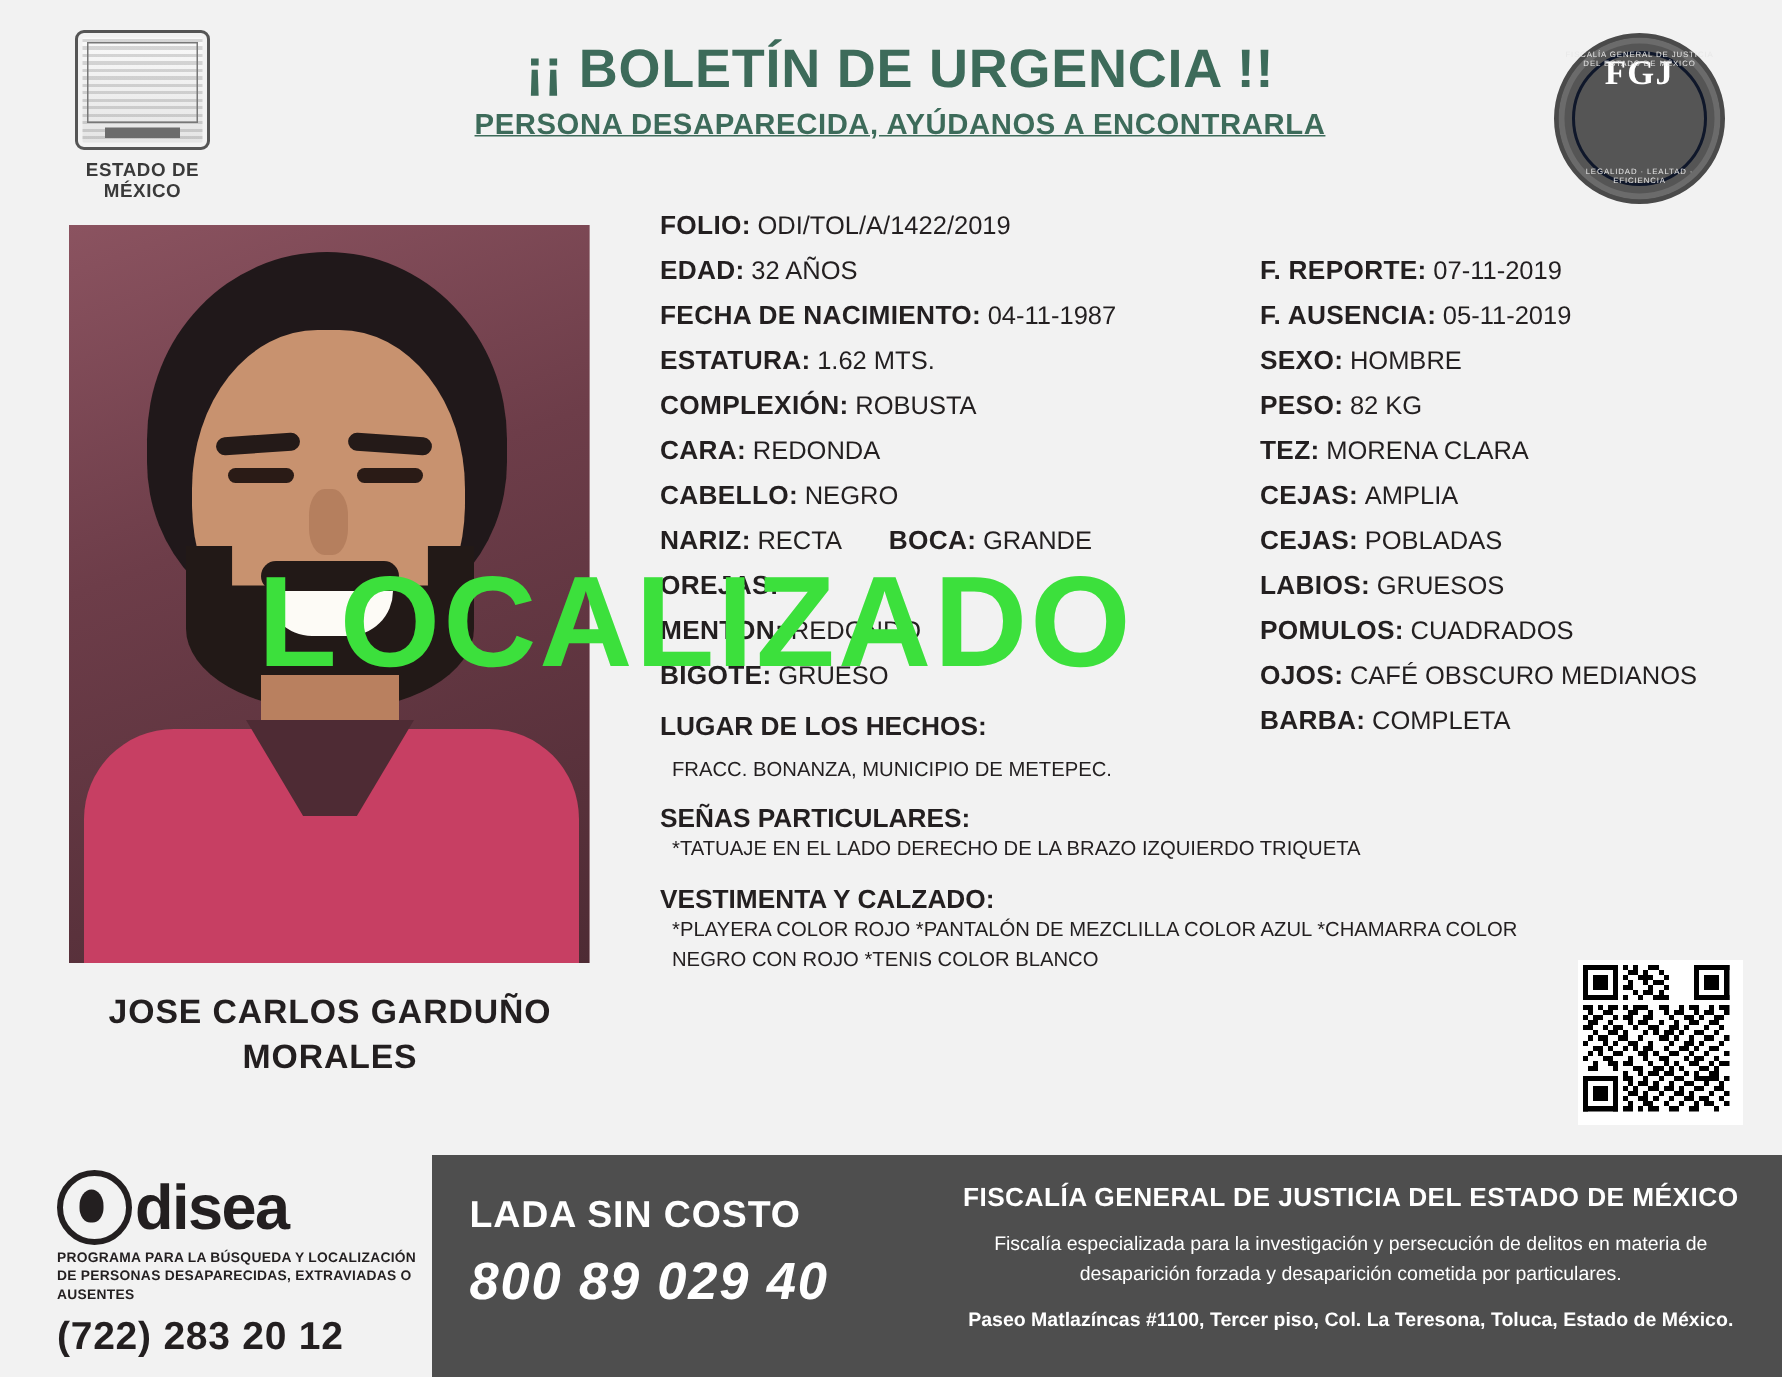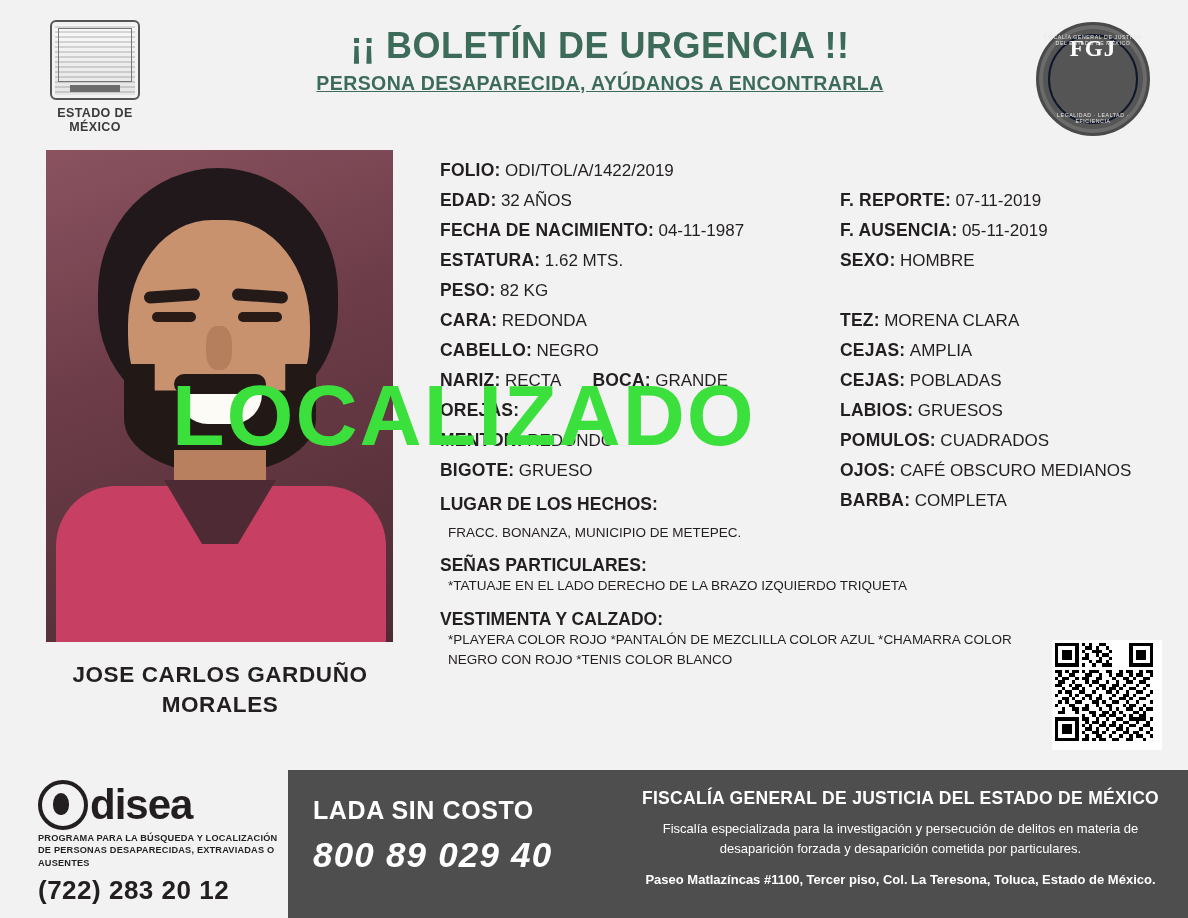--- a/index.html
+++ b/index.html
@@ -61,21 +61,21 @@
   .ph-neck{position:absolute;left:128px;top:300px;width:92px;height:60px;background:#b9805f;}
   .ph-shirt{position:absolute;left:10px;top:336px;width:330px;height:160px;background:#c73f63;
      border-radius:60px 60px 0 0;}
   .ph-collar{position:absolute;left:118px;top:330px;width:112px;height:64px;background:#4e2b34;
      clip-path:polygon(0 0,100% 0,66% 100%,34% 100%);}
 
   .photo-name{position:absolute;left:40px;top:660px;width:360px;text-align:center;
      font-size:22.5px;font-weight:bold;letter-spacing:.6px;line-height:1.35;color:#231f20;}
 
   
-  .data{position:absolute;left:440px;top:140px;width:720px;margin-top:20px;}
+  .data{position:absolute;left:440px;top:140px;width:720px;}
   .row{display:flex;margin-bottom:8px;}
   .col-l{width:400px;}
   .col-r{width:320px;}
   .lbl{font-weight:bold;font-size:17.5px;letter-spacing:.2px;}
   .val{font-size:17px;}
   .sub{font-size:13.5px;line-height:1.5;padding-left:8px;}
   .sec-title{font-weight:bold;font-size:17.5px;margin-top:4px;}
 
   .kv{margin:0 0 9px 0;}
 
@@ -188,20 +188,24 @@
         <span class="lbl">ESTATURA:</span>
         <span class="val">1.62 MTS.</span>
       </div>
       <div class="col-r">
         <span class="lbl">SEXO:</span>
         <span class="val">HOMBRE</span>
       </div>
     </div>
 
     <div class="row kv">
+      <div class="col-l">
+        <span class="lbl">COMPLEXIÓN:</span>
+        <span class="val">ROBUSTA</span>
+      </div>
       <div class="col-r">
         <span class="lbl">PESO:</span>
         <span class="val">82 KG</span>
       </div>
     </div>
 
     <div class="row kv">
       <div class="col-l">
         <span class="lbl">CARA:</span>
         <span class="val">REDONDA</span>

